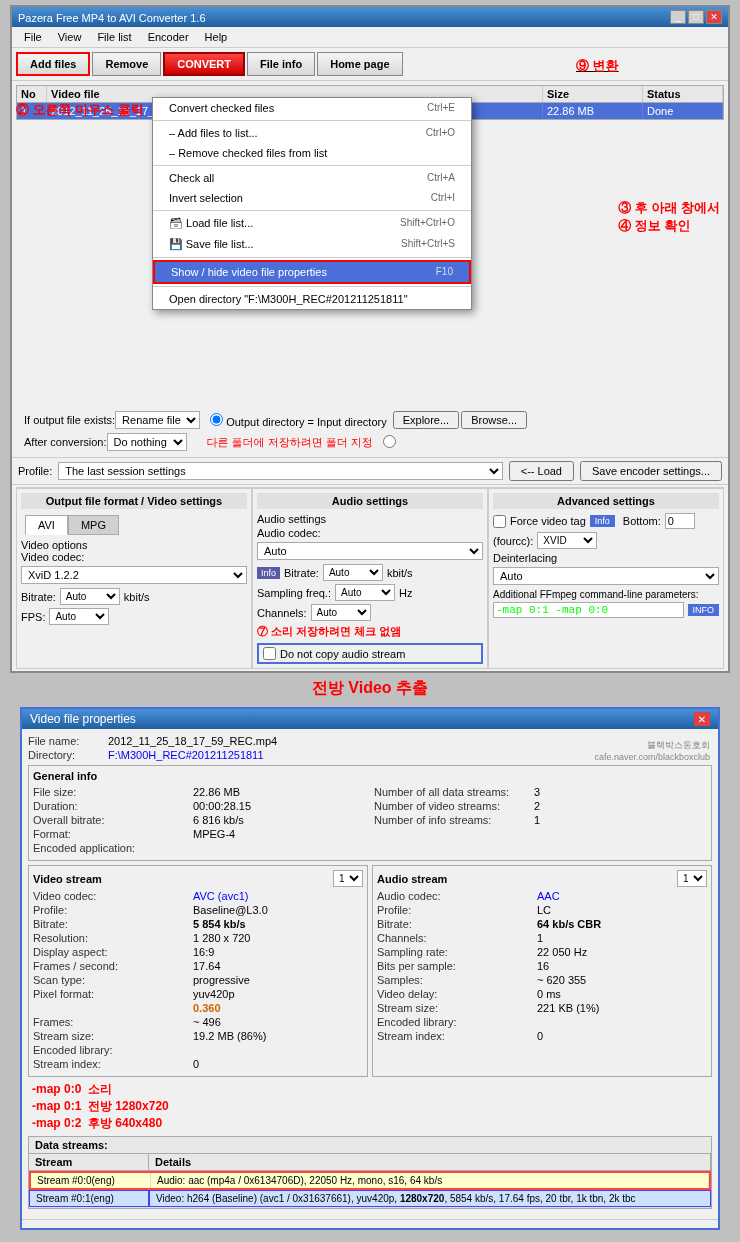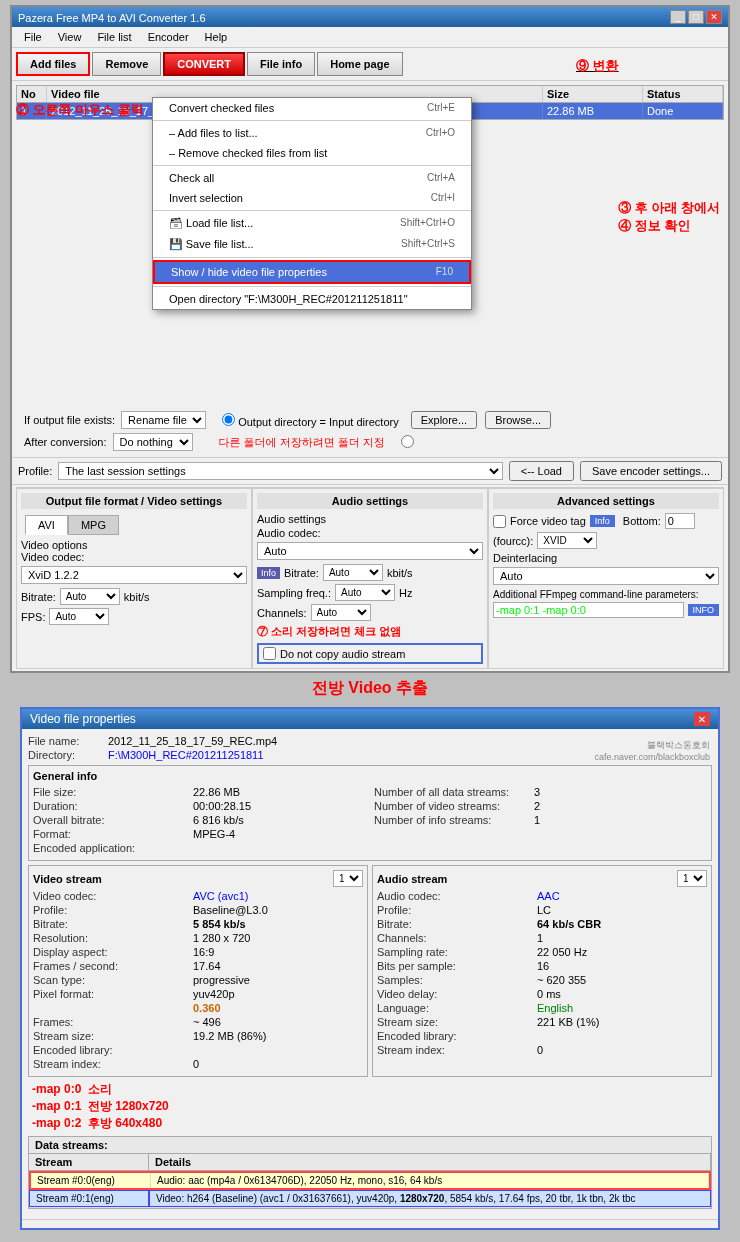--- a/index.html
+++ b/index.html
@@ -128,21 +128,21 @@
     .ctx-item.highlighted { background: #4a6fd8; color: white; border: 2px solid red; }
     .ctx-separator { border-top: 1px solid #ccc; margin: 2px 0; }
     .ctx-item .shortcut { color: #666; font-size: 10px; }
     .ctx-item.highlighted .shortcut { color: #ddd; }
 
     
     .settings-row {
       display: flex;
       align-items: center;
       padding: 2px 6px;
-      gap: 6px;
+      gap: 0;
       font-size: 11px;
     }
     .settings-row label { white-space: nowrap; }
     select, input[type=text] {
       border: 1px solid #aaa;
       background: white;
       padding: 1px 2px;
       font-size: 11px;
     }
 
@@ -233,21 +233,21 @@
       font-size: 11px;
       border: 2px solid #4a6fd8;
       padding: 2px 4px;
     }
     .ffmpeg-input {
       background: #1a1a2e;
       color: #00ff00;
       border: 1px solid #666;
       padding: 2px 4px;
       font-size: 10px;
-      font-family: Liberation Sans, sans-serif;
+      font-family: Liberation Mono, monospace;
       width: 100%;
     }
 
     
     .properties-dialog {
       width: 700px;
       margin: 8px auto;
       border: 2px solid #4a6fd8;
       background: #f0f0f0;
       position: relative;
@@ -775,24 +775,20 @@
           </div>
           <div class="info-row">
             <span class="info-key">Samples:</span>
             <span class="info-val">~ 620 355</span>
           </div>
           <div class="info-row">
             <span class="info-key">Video delay:</span>
             <span class="info-val">0 ms</span>
           </div>
           <div class="info-row">
-            <span class="info-key">Language:</span>
-            <span class="info-val green">English</span>
-          </div>
-          <div class="info-row">
             <span class="info-key">Stream size:</span>
             <span class="info-val">221 KB (1%)</span>
           </div>
           <div class="info-row">
             <span class="info-key">Encoded library:</span>
             <span class="info-val"></span>
           </div>
           <div class="info-row">
             <span class="info-key">Stream index:</span>
             <span class="info-val">0</span>

